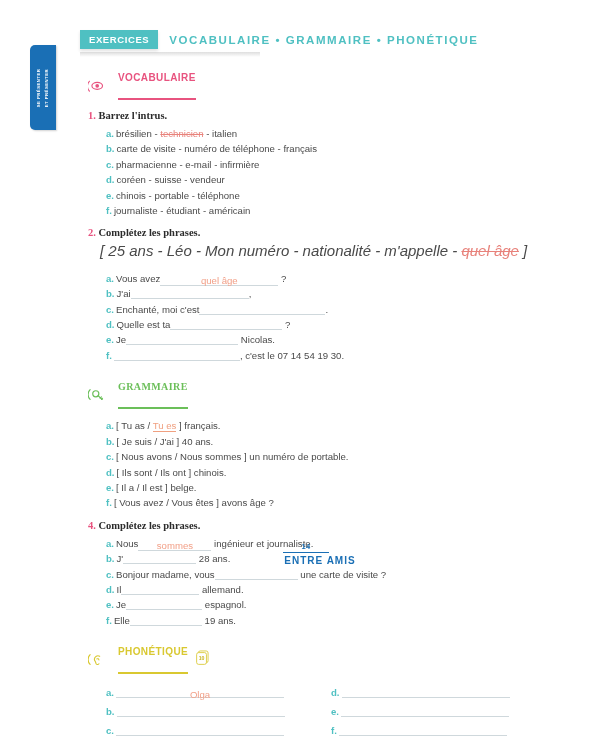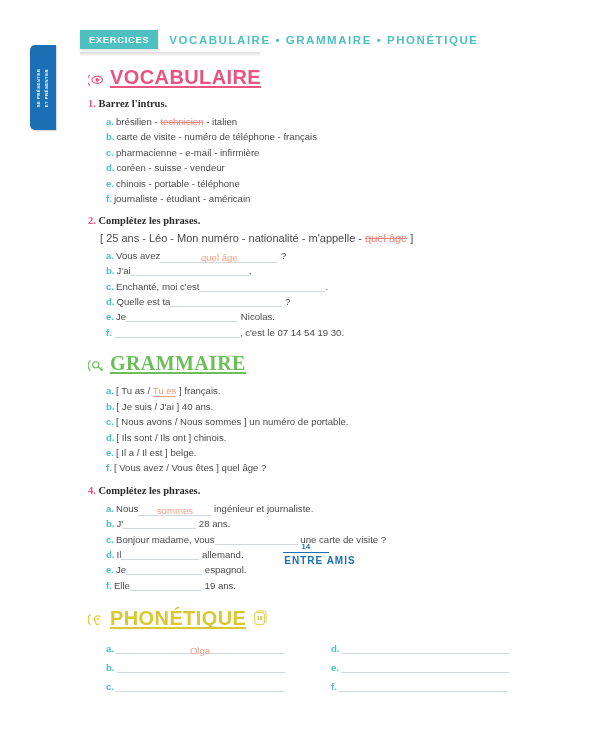--- a/index.html
+++ b/index.html
@@ -63,23 +63,24 @@
     background:linear-gradient(to bottom,rgba(0,0,0,.13),rgba(0,0,0,0));
   }
 
   
   .content{position:absolute;left:88px;top:70px;width:480px;}
 
   
   .section-head{display:flex;align-items:center;margin:0 0 9px 0;}
   .section-icon{width:17px;height:17px;margin-right:5px;flex:none;}
   .section-title{
-    font-size:20px;font-weight:bold;letter-spacing:.4px;
-    padding-bottom:1px;border-bottom:2px solid currentColor;
+    font-size:10px;font-weight:bold;letter-spacing:.4px;
+    padding-bottom:13px;border-bottom:2px solid currentColor;
     line-height:15px;
+    margin-left:8px;
   }
   .sec-voc{color:#e8537f;}
   .sec-gram{color:#6bbf59;}
   .sec-phon{color:#d9c830;}
   .audio-badge{margin-left:7px;display:inline-block;}
 
   
   .ex{margin:0 0 4px 0;}
   .ex-title{
     font-family:"Liberation Serif", serif;
@@ -88,22 +89,22 @@
   }
   .ex-num{color:#e8537f;font-weight:bold;}
   .item{
     font-size:9.6px;line-height:15.4px;color:#4a4a4a;
     padding-left:18px;white-space:nowrap;
   }
   .it-let{color:#4fc0c2;font-weight:bold;margin-right:2px;}
   .strike{color:#e8827b;text-decoration:line-through;}
   .ul-ans{color:#f0a080;border-bottom:1px solid #f0a080;}
   .wordbank{
-    font-size:11px;line-height:15.4px;color:#4a4a4a;
-    padding-left:12px;margin-bottom:1px;white-space:nowrap;
+    font-size:15px;line-height:15.4px;color:#4a4a4a;
+    padding-left:12px;margin-bottom:12px;white-space:nowrap;font-style:italic;
   }
   .blank-filled{
     display:inline-block;
     border-bottom:1px solid #cfd8dc;
     height:12px;vertical-align:-2px;
     color:#f2a088;text-align:center;
     font-size:9.6px;
   }
 
   
@@ -199,21 +200,21 @@
       </span>
       <span class="section-title sec-gram">GRAMMAIRE</span>
     </div>
 
     <div class="ex">
       <div class="item"><span class="it-let">a.</span><span>[ Tu as / </span><span class="ul-ans">Tu es</span><span> ] français.</span></div>
       <div class="item"><span class="it-let">b.</span><span>[ Je suis / J'ai ] 40 ans.</span></div>
       <div class="item"><span class="it-let">c.</span><span>[ Nous avons / Nous sommes ] un numéro de portable.</span></div>
       <div class="item"><span class="it-let">d.</span><span>[ Ils sont / Ils ont ] chinois.</span></div>
       <div class="item"><span class="it-let">e.</span><span>[ Il a / Il est ] belge.</span></div>
-      <div class="item"><span class="it-let">f.</span><span>[ Vous avez / Vous êtes ] quel âge ?</span></div>
+      <div class="item"><span class="it-let">f.</span><span>[ Vous avez / Vous êtes ] avons âge ?</span></div>
     </div>
 
     <div class="ex" style="margin-top:8px;">
       <div class="ex-title">
         <span class="ex-num">4.</span>
         <span>Complétez les phrases.</span>
       </div>
       <div class="item"><span class="it-let">a.</span><span>Nous</span><span class="blank-filled" style="width:73px;">sommes</span> <span>ingénieur et journaliste.</span></div>
       <div class="item"><span class="it-let">b.</span><span>J'</span><span class="blank-filled" style="width:73px;"></span> <span>28 ans.</span></div>
       <div class="item"><span class="it-let">c.</span><span>Bonjour madame, vous</span><span class="blank-filled" style="width:83px;"></span> <span>une carte de visite ?</span></div>

